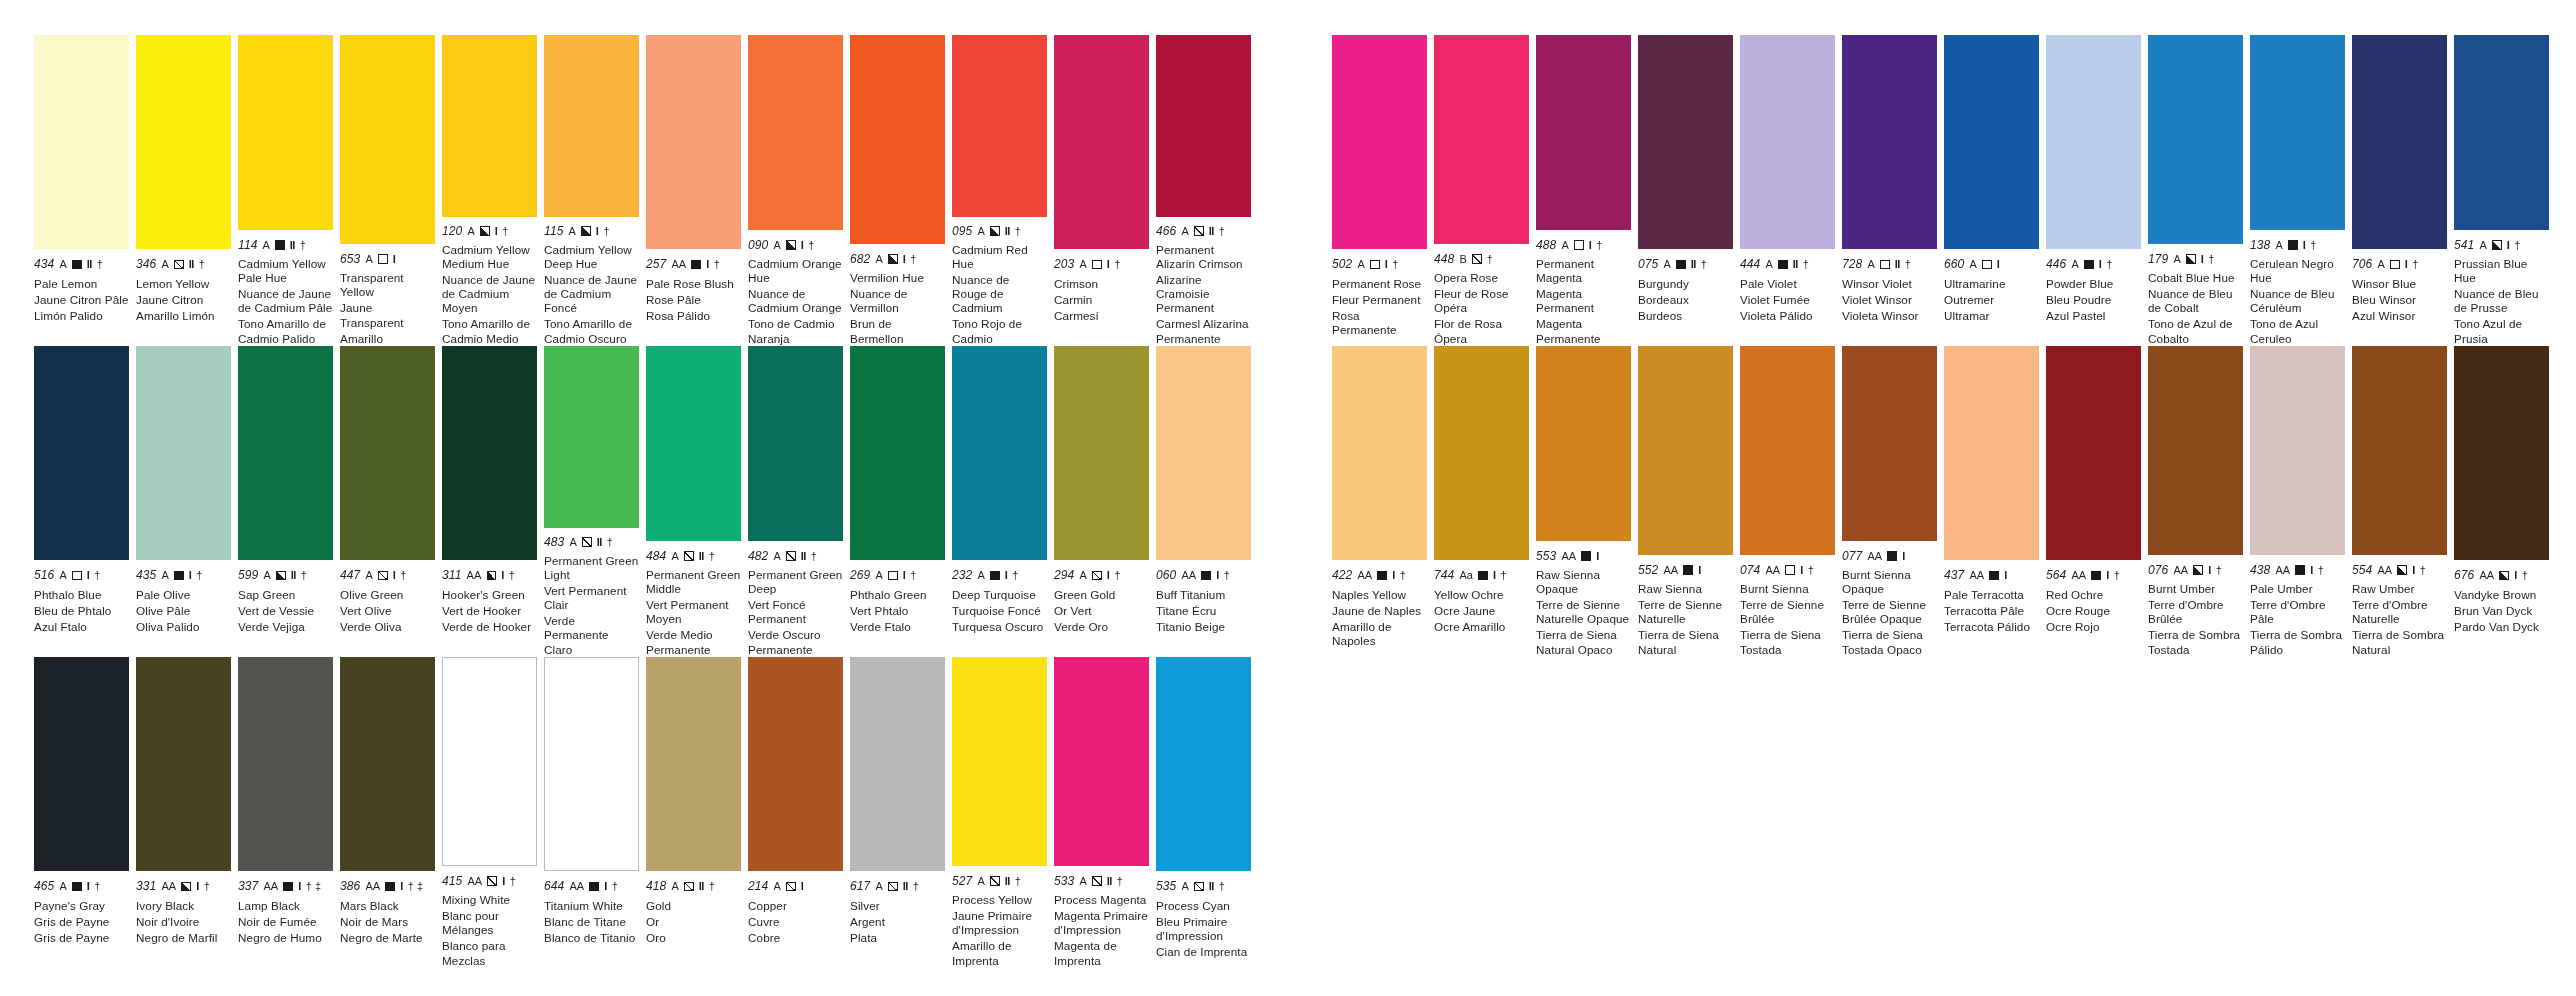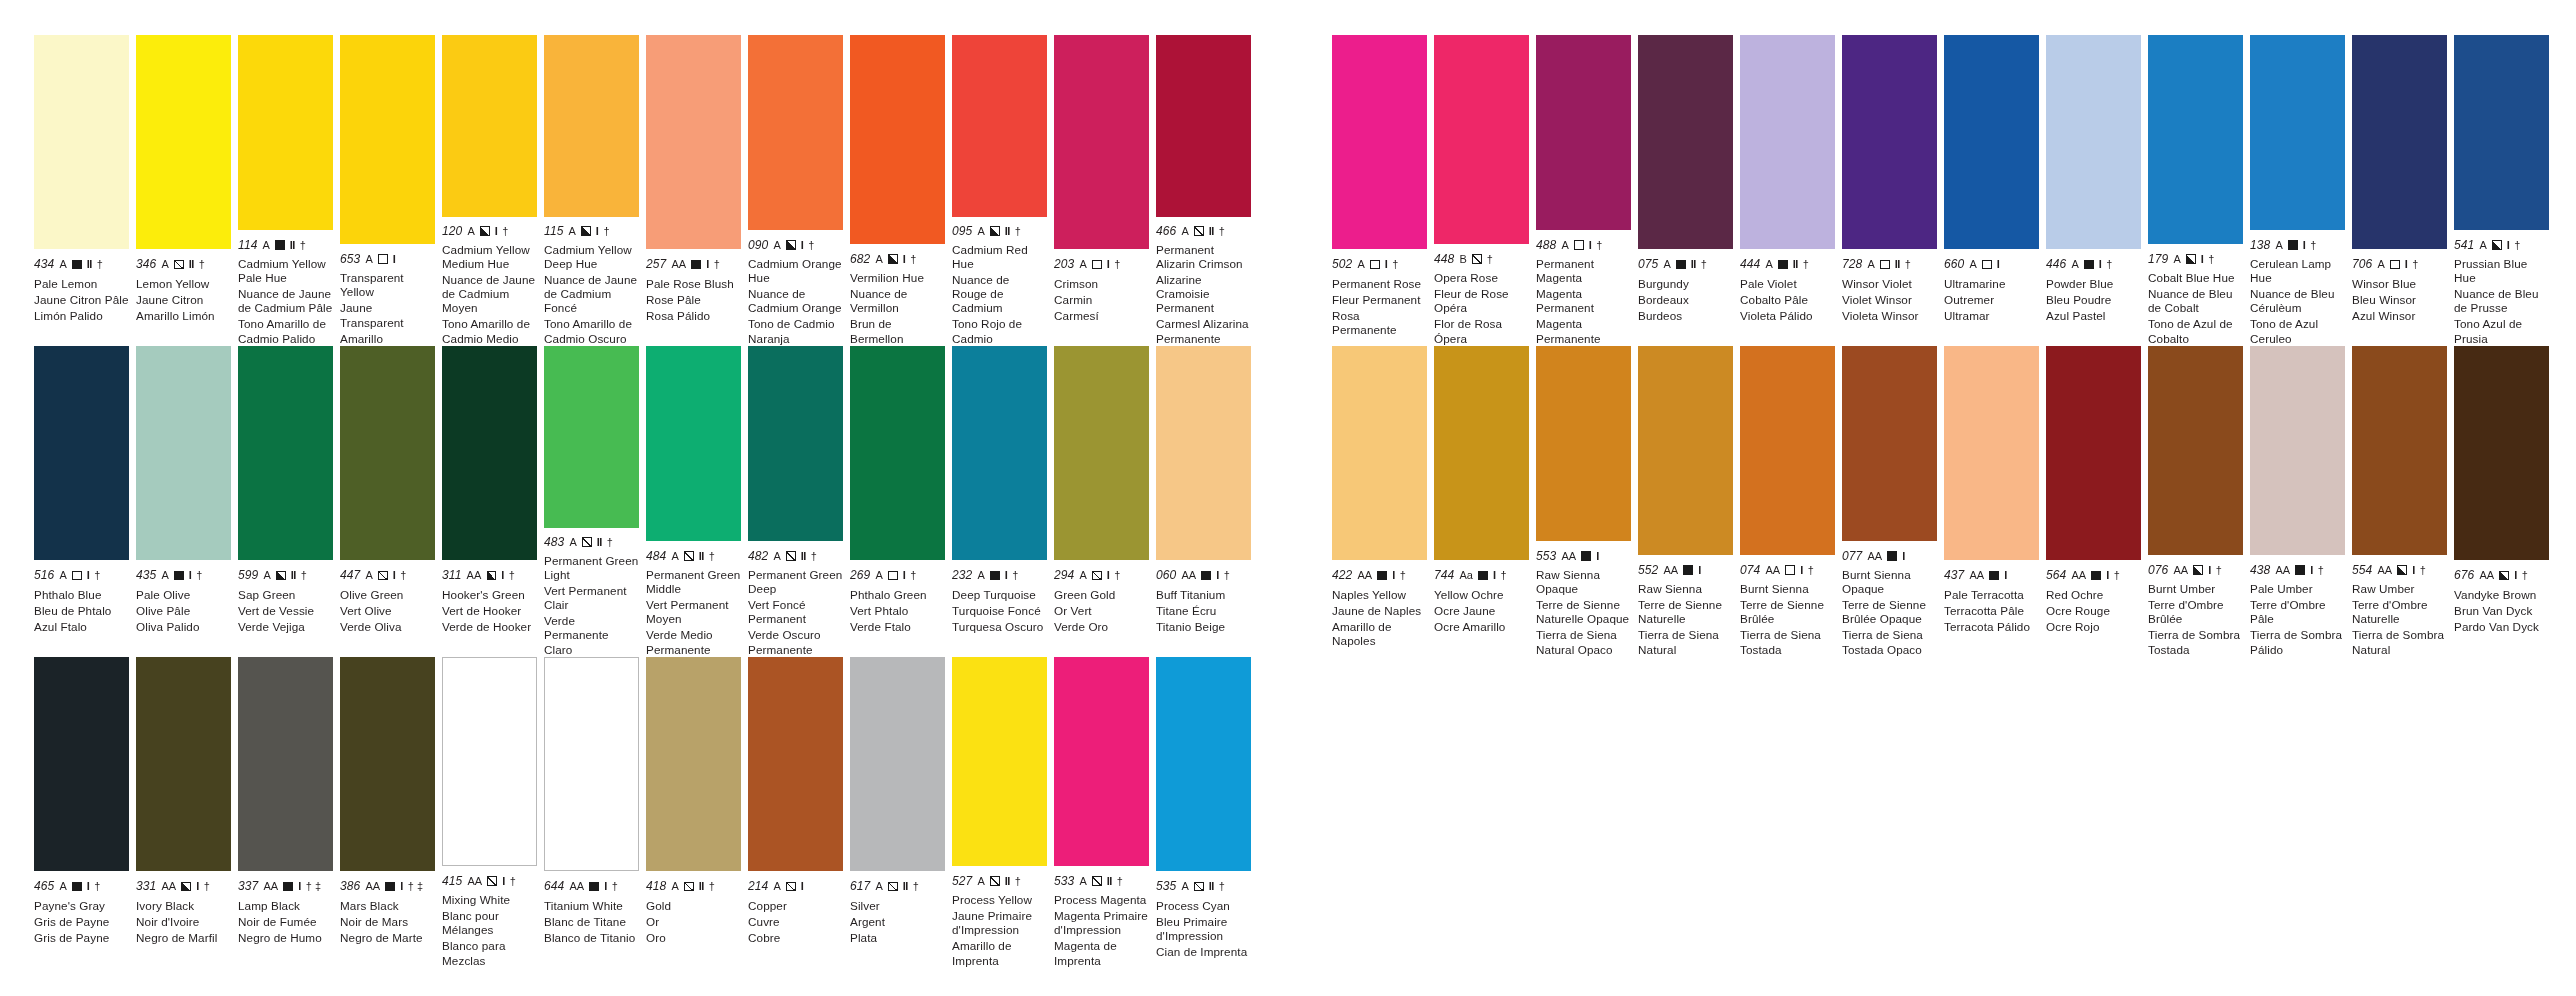--- a/index.html
+++ b/index.html
@@ -726,21 +726,21 @@
           <div class="swatch" style="background: rgb(189, 178, 222);"></div>
           <div class="meta">
             <span class="code">444</span>
             <span class="series">A</span>
             <span class="op opaque"></span>
             <span class="lf">II</span>
             <span class="dag">†</span>
           </div>
           <div class="names">
             <div class="nm en">Pale Violet</div>
-            <div class="nm fr">Cobalto Pâle</div>
+            <div class="nm fr">Violet Fumée</div>
             <div class="nm es">Violeta Pálido</div>
           </div>
         </div>
         <div class="cell">
           <div class="swatch" style="background: rgb(77, 38, 131);"></div>
           <div class="meta">
             <span class="code">728</span>
             <span class="series">A</span>
             <span class="op transparent"></span>
             <span class="lf">II</span>
@@ -799,21 +799,21 @@
         <div class="cell">
           <div class="swatch" style="background: rgb(29, 126, 196);"></div>
           <div class="meta">
             <span class="code">138</span>
             <span class="series">A</span>
             <span class="op opaque"></span>
             <span class="lf">I</span>
             <span class="dag">†</span>
           </div>
           <div class="names">
-            <div class="nm en">Cerulean Lamp Hue</div>
+            <div class="nm en">Cerulean Negro Hue</div>
             <div class="nm fr">Nuance de Bleu Cérulèum</div>
             <div class="nm es">Tono de Azul Ceruleo</div>
           </div>
         </div>
         <div class="cell">
           <div class="swatch" style="background: rgb(39, 52, 107);"></div>
           <div class="meta">
             <span class="code">706</span>
             <span class="series">A</span>
             <span class="op transparent"></span>

